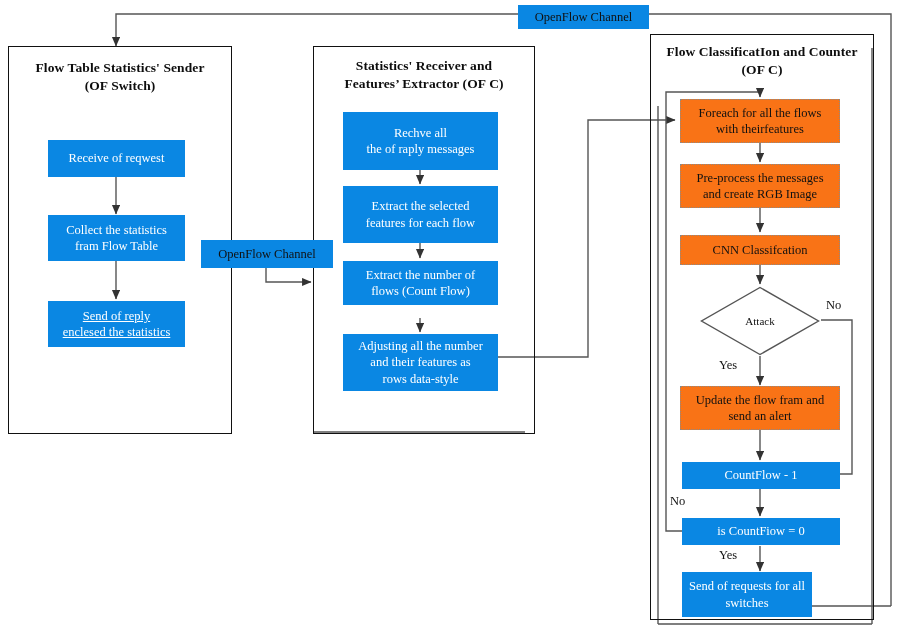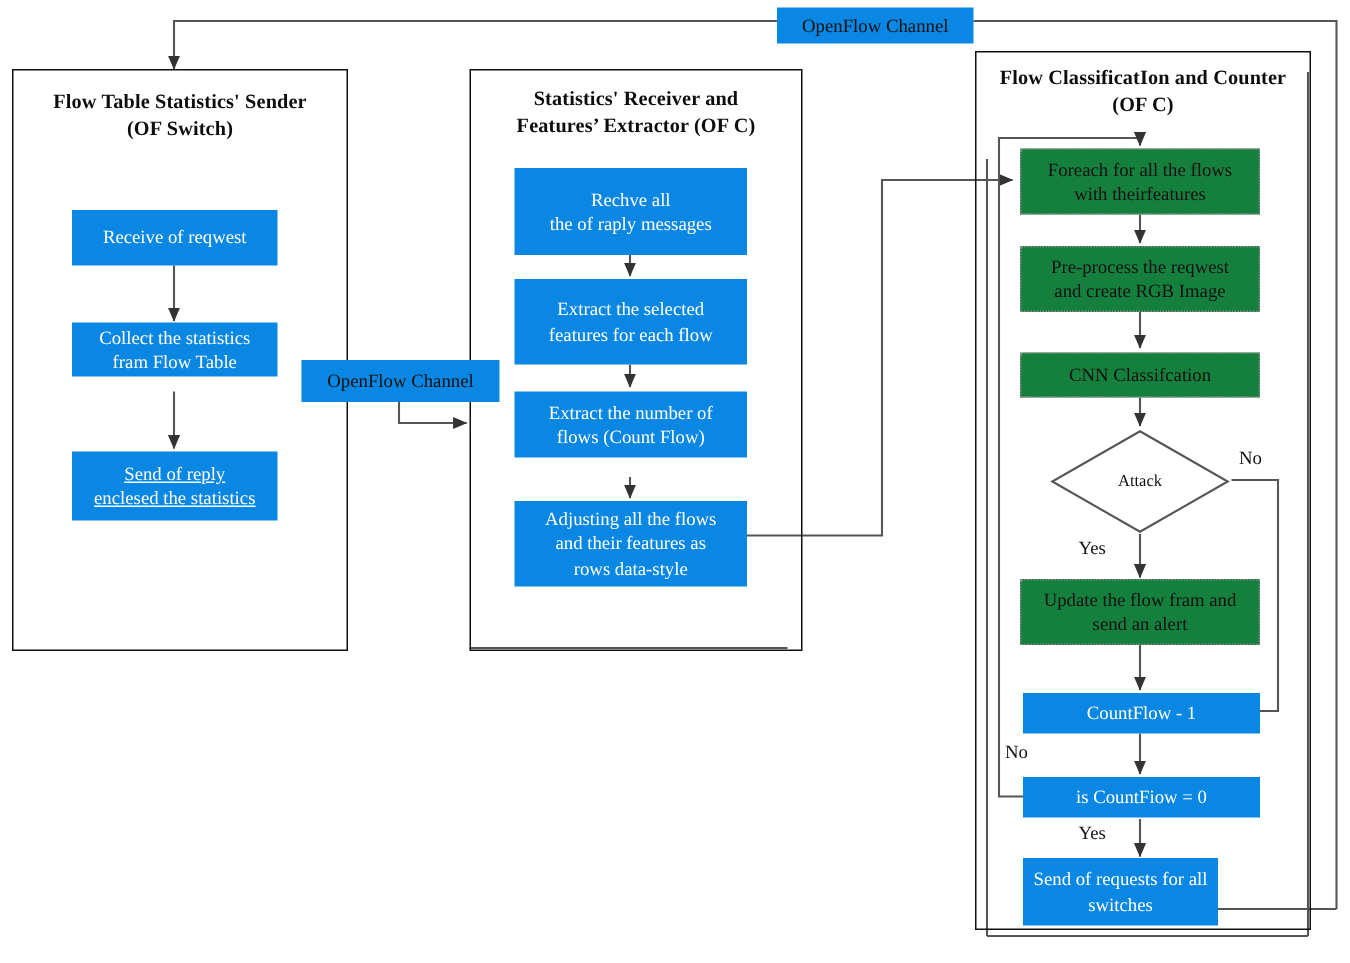--- a/index.html
+++ b/index.html
@@ -21,21 +21,21 @@
     font-weight:bold;font-size:13.5px;color:#0d0d0d;line-height:1.35;
     letter-spacing:.1px;
   }
 
   .node{
     position:absolute;box-sizing:border-box;
     display:flex;align-items:center;justify-content:center;text-align:center;
     font-size:12.5px;color:#111;line-height:1.3;padding:2px 4px;
   }
   .node.blue{background:#0a87e3;color:#ffffff;border:none;}
-  .node.dotted{background:#15803d;border:1.5px dotted #8a8a8a;}
+  .node.dotted{background:#f97316;border:1.5px dotted #8a8a8a;}
   .node .txt{display:block;width:100%;}
 
   .label-chip{
     position:absolute;background:#0a87e3;color:#111;
     display:flex;align-items:center;justify-content:center;
     font-size:12.5px;box-sizing:border-box;
   }
 
   .diamond-wrap{position:absolute;}
   .diamond-wrap .dtext{
@@ -126,21 +126,21 @@
   </div>
 
   <div class="label-chip" style="left:201px;top:240px;width:132px;height:28px;">
     <span>OpenFlow Channel</span>
   </div>
 
   <div class="node blue" style="left:48px;top:140px;width:137px;height:37px;">
     <span class="txt">Receive of reqwest</span>
   </div>
 
-  <div class="node blue" style="left:48px;top:215px;width:137px;height:36px;">
+  <div class="node blue" style="left:48px;top:215px;width:137px;height:46px;">
     <span class="txt">
       <span>Collect the statistics</span><br>
       <span>fram Flow Table</span>
     </span>
   </div>
 
   <div class="node blue" style="left:48px;top:301px;width:137px;height:46px;text-decoration:underline;">
     <span class="txt">
       <span>Send of reply</span><br>
       <span>enclesed the statistics</span>
@@ -163,36 +163,36 @@
 
   <div class="node blue" style="left:343px;top:261px;width:155px;height:44px;">
     <span class="txt">
       <span>Extract the number of</span><br>
       <span>flows (Count Flow)</span>
     </span>
   </div>
 
   <div class="node blue" style="left:343px;top:334px;width:155px;height:57px;">
     <span class="txt">
-      <span>Adjusting all the flows</span><br>
+      <span>Adjusting all the number</span><br>
       <span>and their features as</span><br>
       <span>rows data-style</span>
     </span>
   </div>
 
   <div class="node dotted" style="left:680px;top:99px;width:160px;height:44px;">
     <span class="txt">
       <span>Foreach for all the flows</span><br>
       <span>with theirfeatures</span>
     </span>
   </div>
 
   <div class="node dotted" style="left:680px;top:164px;width:160px;height:44px;">
     <span class="txt">
-      <span>Pre-process the reqwest</span><br>
+      <span>Pre-process the messages</span><br>
       <span>and create RGB Image</span>
     </span>
   </div>
 
   <div class="node dotted" style="left:680px;top:235px;width:160px;height:30px;">
     <span class="txt">CNN Classifcation</span>
   </div>
 
   <div class="diamond-wrap" style="left:700px;top:286px;width:120px;height:70px;">
     <svg width="120" height="70" viewBox="0 0 120 70">

